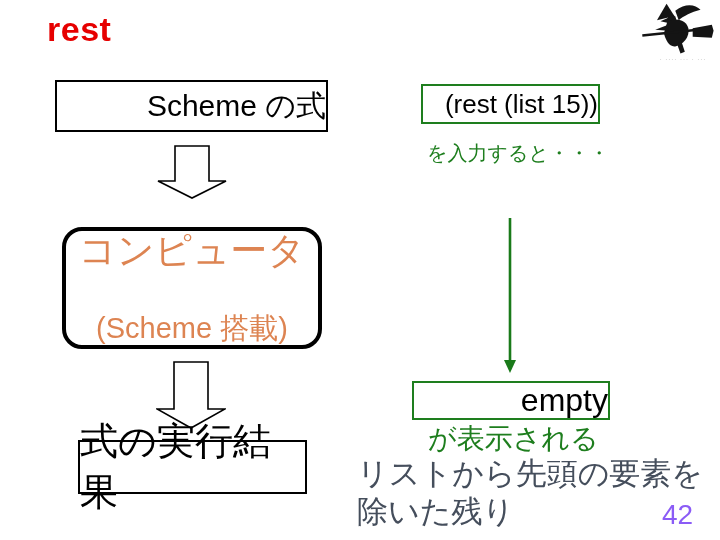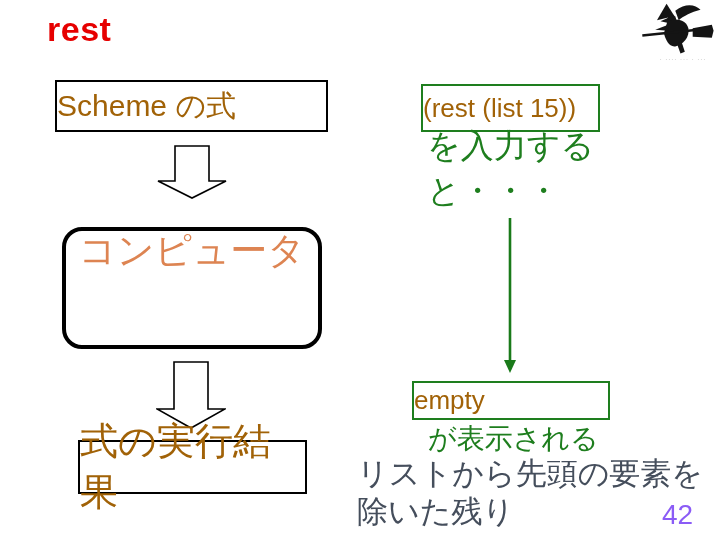--- a/index.html
+++ b/index.html
@@ -7,33 +7,33 @@
     position:relative;width:720px;height:540px;background:#ffffff;overflow:hidden;
     font-family:"Liberation Sans","DejaVu Sans",sans-serif;
   }
   .abs{position:absolute;}
   
   #title{left:35px;top:10px;font-size:34px;font-weight:bold;color:#e60000;letter-spacing:0.5px;margin-left:12px;}
   
   #witch{left:636px;top:2px;width:82px;height:54px;}
   #watermark{left:648px;top:56px;width:70px;font-size:6px;color:#8a8a8a;text-align:center;letter-spacing:1px;}
   
-  .box{display:flex;align-items:center;justify-content:flex-start;background:#fff;color:#a16207;box-sizing:border-box;}
+  .box{display:flex;align-items:center;justify-content:flex-end;background:#fff;color:#000000;box-sizing:border-box;}
   #scheme-box{left:55px;top:80px;width:273px;height:52px;border:2px solid #000;font-size:30px;}
   #result-box{left:78px;top:440px;width:229px;height:54px;border:2px solid #000;font-size:38px;}
-  #input-box{left:421px;top:84px;width:179px;height:48px;border:2px solid #1e7e1e;font-size:26px;}
-  #output-box{left:412px;top:381px;width:198px;height:39px;border:2px solid #1e7e1e;font-size:26px;}
+  #input-box{left:421px;top:84px;width:179px;height:40px;border:2px solid #1e7e1e;font-size:26px;}
+  #output-box{left:412px;top:381px;width:198px;height:39px;border:2px solid #1e7e1e;font-size:32px;}
   
   #computer-box{left:62px;top:227px;width:260px;height:122px;border:4px solid #000;border-radius:20px;
     display:flex;flex-direction:column;align-items:center;justify-content:space-between;box-sizing:border-box;background:#fff;}
   #computer-line1{color:#dd8452;font-size:37px;line-height:1.1;}
   #computer-line2{color:#dd8452;font-size:29px;line-height:1.15;}
   
   .green-text{color:#1e7e1e;}
-  #input-caption{left:427px;top:124px;font-size:33px;}
+  #input-caption{left:427px;top:140px;font-size:20px;}
   #output-caption{left:428px;top:420px;font-size:28px;}
   #description{left:357px;top:455px;font-size:31px;line-height:38px;color:#454e5c;}
   #page-number{left:662px;top:499px;font-size:28px;color:#8b5cf6;}
   
   #block-arrow-1{left:157px;top:145px;}
   #block-arrow-2{left:156px;top:361px;}
   #green-arrow{left:502px;top:218px;}
 </style>
 </head>
 <body>
@@ -60,20 +60,21 @@
   <div class="abs box" id="scheme-box">
     <span>Scheme の式</span>
   </div>
 
   <svg class="abs" id="block-arrow-1" width="70" height="54" viewBox="0 0 70 54">
     <polygon points="18,1 52,1 52,36 69,36 35,53 1,36 18,36" fill="#ffffff" stroke="#000000" stroke-width="1.6"></polygon>
   </svg>
 
   <div class="abs" id="computer-box">
     <div id="computer-line1">コンピュータ</div>
+    <div id="computer-line2">(Scheme 搭載)</div>
   </div>
 
   <svg class="abs" id="block-arrow-2" width="70" height="68" viewBox="0 0 70 68">
     <polygon points="18,1 52,1 52,48 69,48 35,67 1,48 18,48" fill="#ffffff" stroke="#000000" stroke-width="1.6"></polygon>
   </svg>
 
   <div class="abs box" id="result-box">
     <span>式の実行結果</span>
   </div>
 

